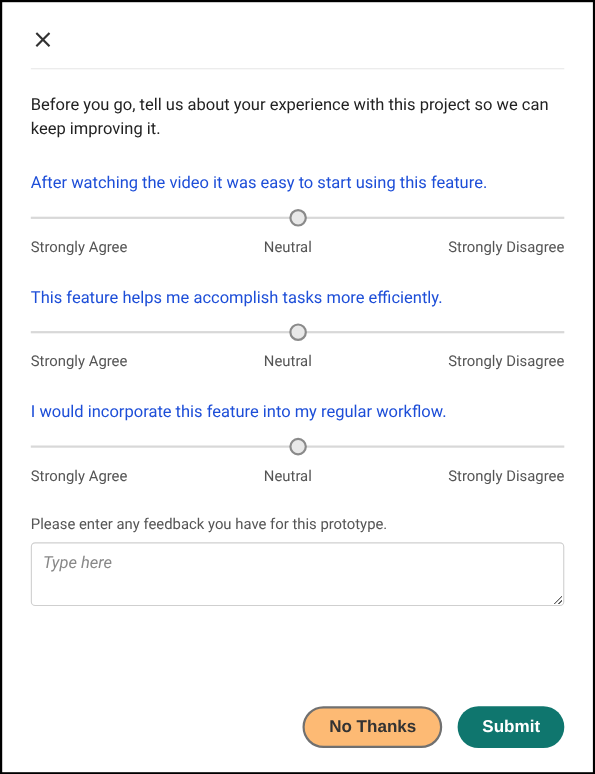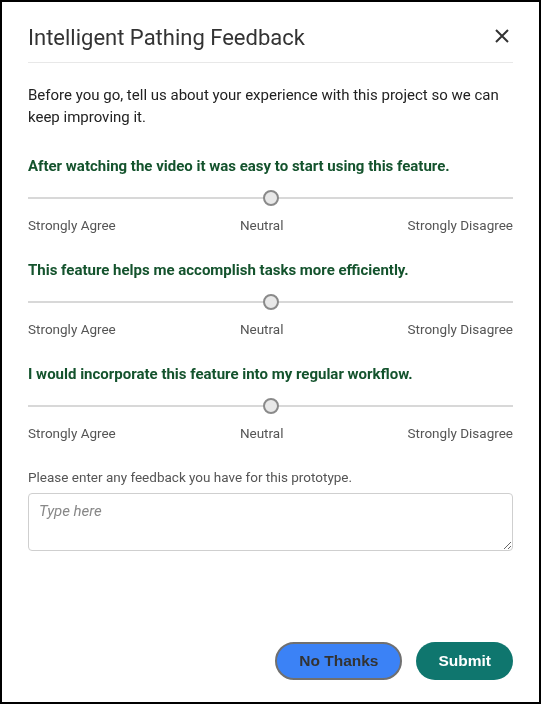--- a/index.html
+++ b/index.html
@@ -49,22 +49,22 @@
       font-weight: 400;
       color: #222;
       line-height: 1.45;
       margin-bottom: 28px;
     }
     .question-block {
       margin-bottom: 28px;
     }
     .question-text {
       font-size: 15px;
-      font-weight: 700;
-      color: #14532d;
+      font-weight: 400;
+      color: #1d4ed8;
       margin-bottom: 14px;
     }
     .slider-wrap {
       position: relative;
       height: 18px;
       margin-bottom: 10px;
     }
     .slider-track {
       position: absolute;
       left: 0;
@@ -125,36 +125,35 @@
     }
     .btn {
       font-size: 15.5px;
       font-weight: 600;
       padding: 8px 22px;
       border-radius: 22px;
       cursor: pointer;
       border: none;
     }
     .btn-secondary {
-      background: #3b82f6;
+      background: #fdba74;
       color: #333;
       border: 2px solid #707070;
     }
     .btn-primary {
       background: #0f766e;
       color: #fff;
     }
   </style>
 </head>
 <body>
 
 <div class="dialog">
 
   <div class="header">
-    <h1 class="title">Intelligent Pathing Feedback</h1>
     <button class="close-btn">
       <span>
         <svg width="14" height="14" viewBox="0 0 14 14">
             <path d="M1 1 L13 13 M13 1 L1 13" stroke="#333" stroke-width="2" fill="none"></path>
           </svg>
       </span>
     </button>
   </div>
 
   <p class="intro">Before you go, tell us about your experience with this project so we can keep improving it.</p>

